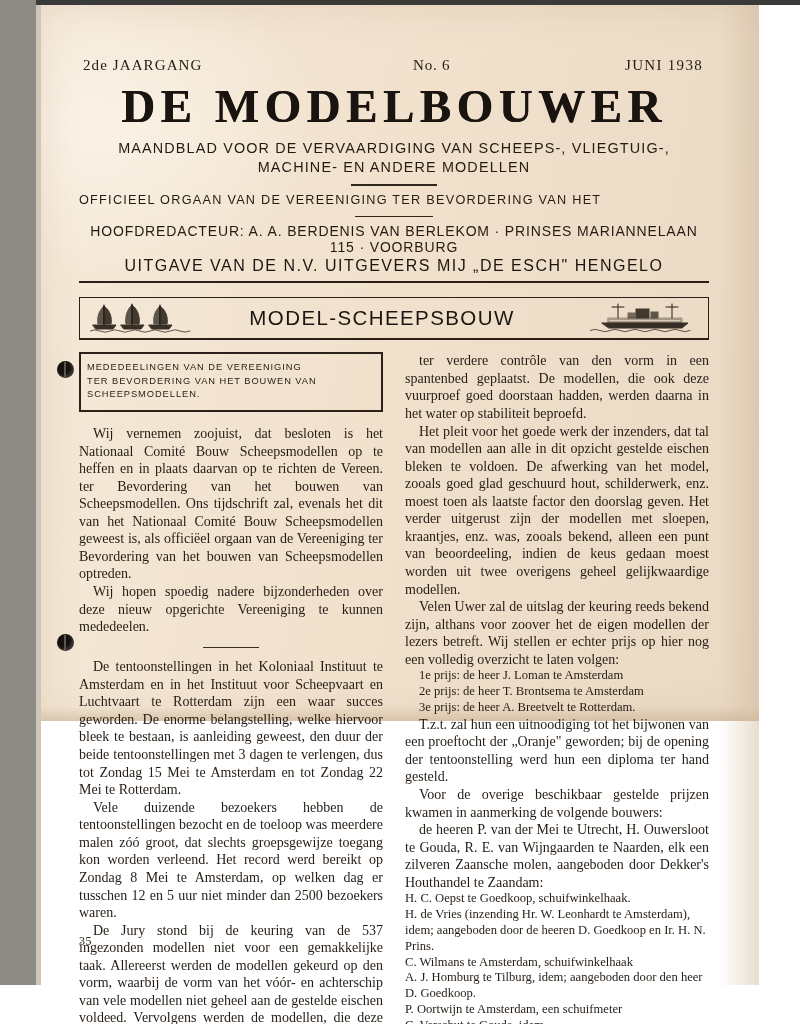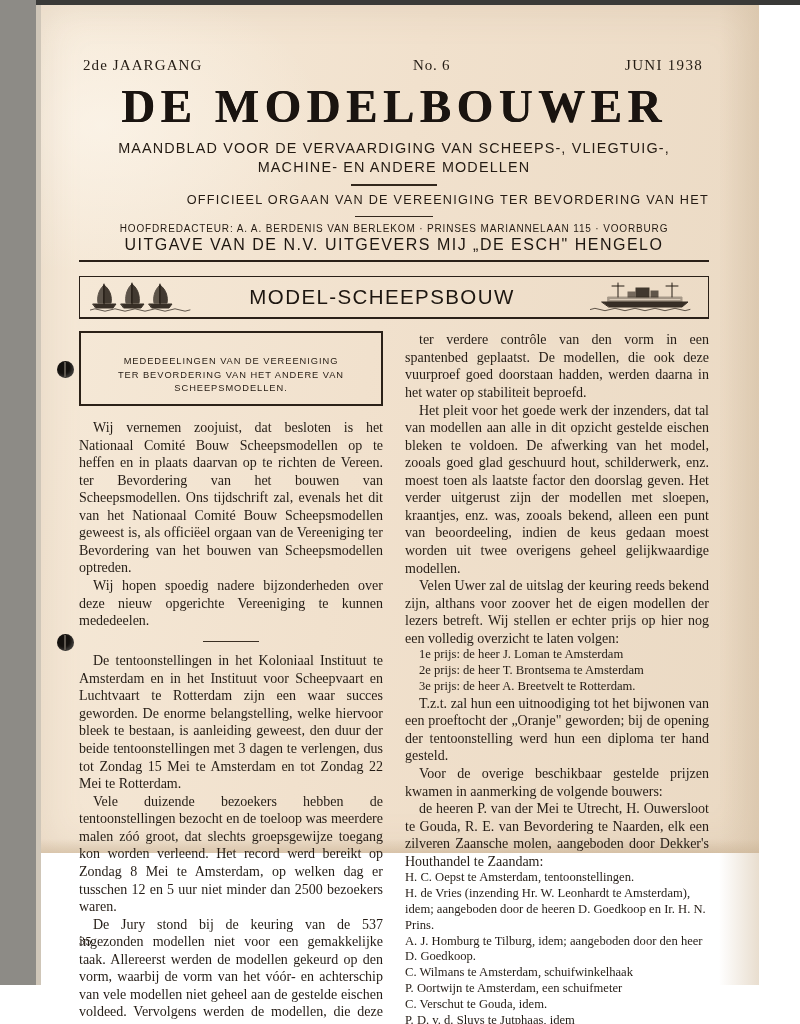--- a/index.html
+++ b/index.html
@@ -39,21 +39,21 @@
     width: 5px; height: 980px;
     background: #cfc6b8;
   }
 
   
   .sheet {
     position: absolute;
     left: 41px;
     top: 5px;
     width: 718px;
-    height: 848px;
+    height: 716px;
     background: #f2e3d0;
     background-image:
       radial-gradient(ellipse 150px 90px at 640px 905px, rgba(168,124,74,0.26), rgba(168,124,74,0) 70%),
       radial-gradient(ellipse 90px 60px at 690px 940px, rgba(150,106,60,0.20), rgba(150,106,60,0) 70%),
       radial-gradient(ellipse 300px 200px at 60px 120px, rgba(255,250,242,0.55), rgba(255,250,242,0) 75%),
       linear-gradient(100deg, #f6ead9 0%, #f1e1cd 45%, #ead9c3 100%);
     box-shadow: inset 0 0 40px rgba(160,130,95,0.18);
   }
   .sheet-right-fade {
     position: absolute;
@@ -109,32 +109,32 @@
 
   .rule-short {
     width: 86px;
     height: 1.6px;
     background: #32271c;
     margin: 7px auto 6px auto;
   }
   .rule-short.thin { height: 1.2px; width: 78px; }
 
   .organ {
-    text-align: right;
+    text-align: left;
     font-family: "Liberation Sans", sans-serif;
     font-size: 12.7px;
     letter-spacing: 1.25px;
     color: #241b13;
     line-height: 1.35;
   }
 
   .editor {
     text-align: center;
     font-family: "Liberation Sans", sans-serif;
-    font-size: 10px;
+    font-size: 14px;
     letter-spacing: 0.85px;
     color: #241b13;
     margin-top: 3px;
   }
 
   .publisher {
     text-align: center;
     font-family: "Liberation Sans", sans-serif;
     font-size: 16px;
     letter-spacing: 1.5px;
@@ -174,22 +174,21 @@
   
   .columns {
     margin-top: 13px;
     display: flex;
     gap: 22px;
   }
   .col { width: 304px; }
 
   .notice-box {
     border: 2px solid #2b2118;
-    padding: 22px 6px 8px 6px;
-    text-align: center;
+    padding: 7px 6px 8px 6px;
     font-family: "Liberation Sans", sans-serif;
     font-size: 9.3px;
     letter-spacing: 0.95px;
     line-height: 1.46;
     color: #241b13;
     margin-bottom: 13px;
   }
 
   p.body {
     margin: 0;
@@ -347,21 +346,21 @@
           </svg>
         </span>
       </div>
 
       <div class="columns">
 
         <div class="col">
 
           <div class="notice-box">
             <div>MEDEDEELINGEN VAN DE VEREENIGING</div>
-            <div>TER BEVORDERING VAN HET ANDERE VAN</div>
+            <div>TER BEVORDERING VAN HET BOUWEN VAN</div>
             <div>SCHEEPSMODELLEN.</div>
           </div>
 
           <p class="body">Wij vernemen zoojuist, dat besloten is het Nationaal Comité Bouw Scheepsmodellen op te heffen en in plaats daarvan op te richten de Vereen. ter Bevordering van het bouwen van Scheepsmodellen. Ons tijdschrift zal, evenals het dit van het Nationaal Comité Bouw Scheepsmodellen geweest is, als officiëel orgaan van de Vereeniging ter Bevordering van het bouwen van Scheepsmodellen optreden.</p>
           <p class="body">Wij hopen spoedig nadere bijzonderheden over deze nieuw opgerichte Vereeniging te kunnen mededeelen.</p>
 
           <div class="divider-dash"></div>
 
           <p class="body">De tentoonstellingen in het Koloniaal Instituut te Amsterdam en in het Instituut voor Scheepvaart en Luchtvaart te Rotterdam zijn een waar succes geworden. De enorme belangstelling, welke hiervoor bleek te bestaan, is aanleiding geweest, den duur der beide tentoonstellingen met 3 dagen te verlengen, dus tot Zondag 15 Mei te Amsterdam en tot Zondag 22 Mei te Rotterdam.</p>
           <p class="body">Vele duizende bezoekers hebben de tentoonstellingen bezocht en de toeloop was meerdere malen zóó groot, dat slechts groepsgewijze toegang kon worden verleend. Het record werd bereikt op Zondag 8 Mei te Amsterdam, op welken dag er tusschen 12 en 5 uur niet minder dan 2500 bezoekers waren.</p>
@@ -372,26 +371,26 @@
           <p class="body">ter verdere contrôle van den vorm in een spantenbed geplaatst. De modellen, die ook deze vuurproef goed doorstaan hadden, werden daarna in het water op stabiliteit beproefd.</p>
           <p class="body">Het pleit voor het goede werk der inzenders, dat tal van modellen aan alle in dit opzicht gestelde eischen bleken te voldoen. De afwerking van het model, zooals goed glad geschuurd hout, schilderwerk, enz. moest toen als laatste factor den doorslag geven. Het verder uitgerust zijn der modellen met sloepen, kraantjes, enz. was, zooals bekend, alleen een punt van beoordeeling, indien de keus gedaan moest worden uit twee overigens geheel gelijkwaardige modellen.</p>
           <p class="body">Velen Uwer zal de uitslag der keuring reeds bekend zijn, althans voor zoover het de eigen modellen der lezers betreft. Wij stellen er echter prijs op hier nog een volledig overzicht te laten volgen:</p>
 
           <p class="listline indent">1e prijs: de heer J. Loman te Amsterdam</p>
           <p class="listline indent">2e prijs: de heer T. Brontsema te Amsterdam</p>
           <p class="listline indent">3e prijs: de heer A. Breetvelt te Rotterdam.</p>
 
           <p class="body">T.z.t. zal hun een uitnoodiging tot het bijwonen van een proeftocht der „Oranje" geworden; bij de opening der tentoonstelling werd hun een diploma ter hand gesteld.</p>
           <p class="body">Voor de overige beschikbaar gestelde prijzen kwamen in aanmerking de volgende bouwers:</p>
-          <p class="body">de heeren P. van der Mei te Utrecht, H. Ouwersloot te Gouda, R. E. van Bevordering te Naarden, elk een zilveren Zaansche molen, aangeboden door Dekker's Houthandel te Zaandam:</p>
-
-          <p class="listline">H. C. Oepst te Amsterdam, tentoonstellingen.</p>
+          <p class="body">de heeren P. van der Mei te Utrecht, H. Ouwersloot te Gouda, R. E. van Wijngaarden te Naarden, elk een zilveren Zaansche molen, aangeboden door Dekker's Houthandel te Zaandam:</p>
+
+          <p class="listline">H. C. Oepst te Goedkoop, schuifwinkelhaak.</p>
           <p class="listline">H. de Vries (inzending Hr. W. Leonhardt te Amsterdam), idem; aangeboden door de heeren D. Goedkoop en Ir. H. N. Prins.</p>
+          <p class="listline">C. Wilmans te Amsterdam, schuifwinkelhaak</p>
           <p class="listline">A. J. Homburg te Tilburg, idem; aangeboden door den heer D. Goedkoop.</p>
-          <p class="listline">C. Wilmans te Amsterdam, schuifwinkelhaak</p>
           <p class="listline">P. Oortwijn te Amsterdam, een schuifmeter</p>
           <p class="listline">C. Verschut te Gouda, idem.</p>
           <p class="listline">P. D. v. d. Sluys te Jutphaas, idem</p>
         </div>
 
       </div>
     </div>
 
     <div class="page-no">35</div>
   </div>

